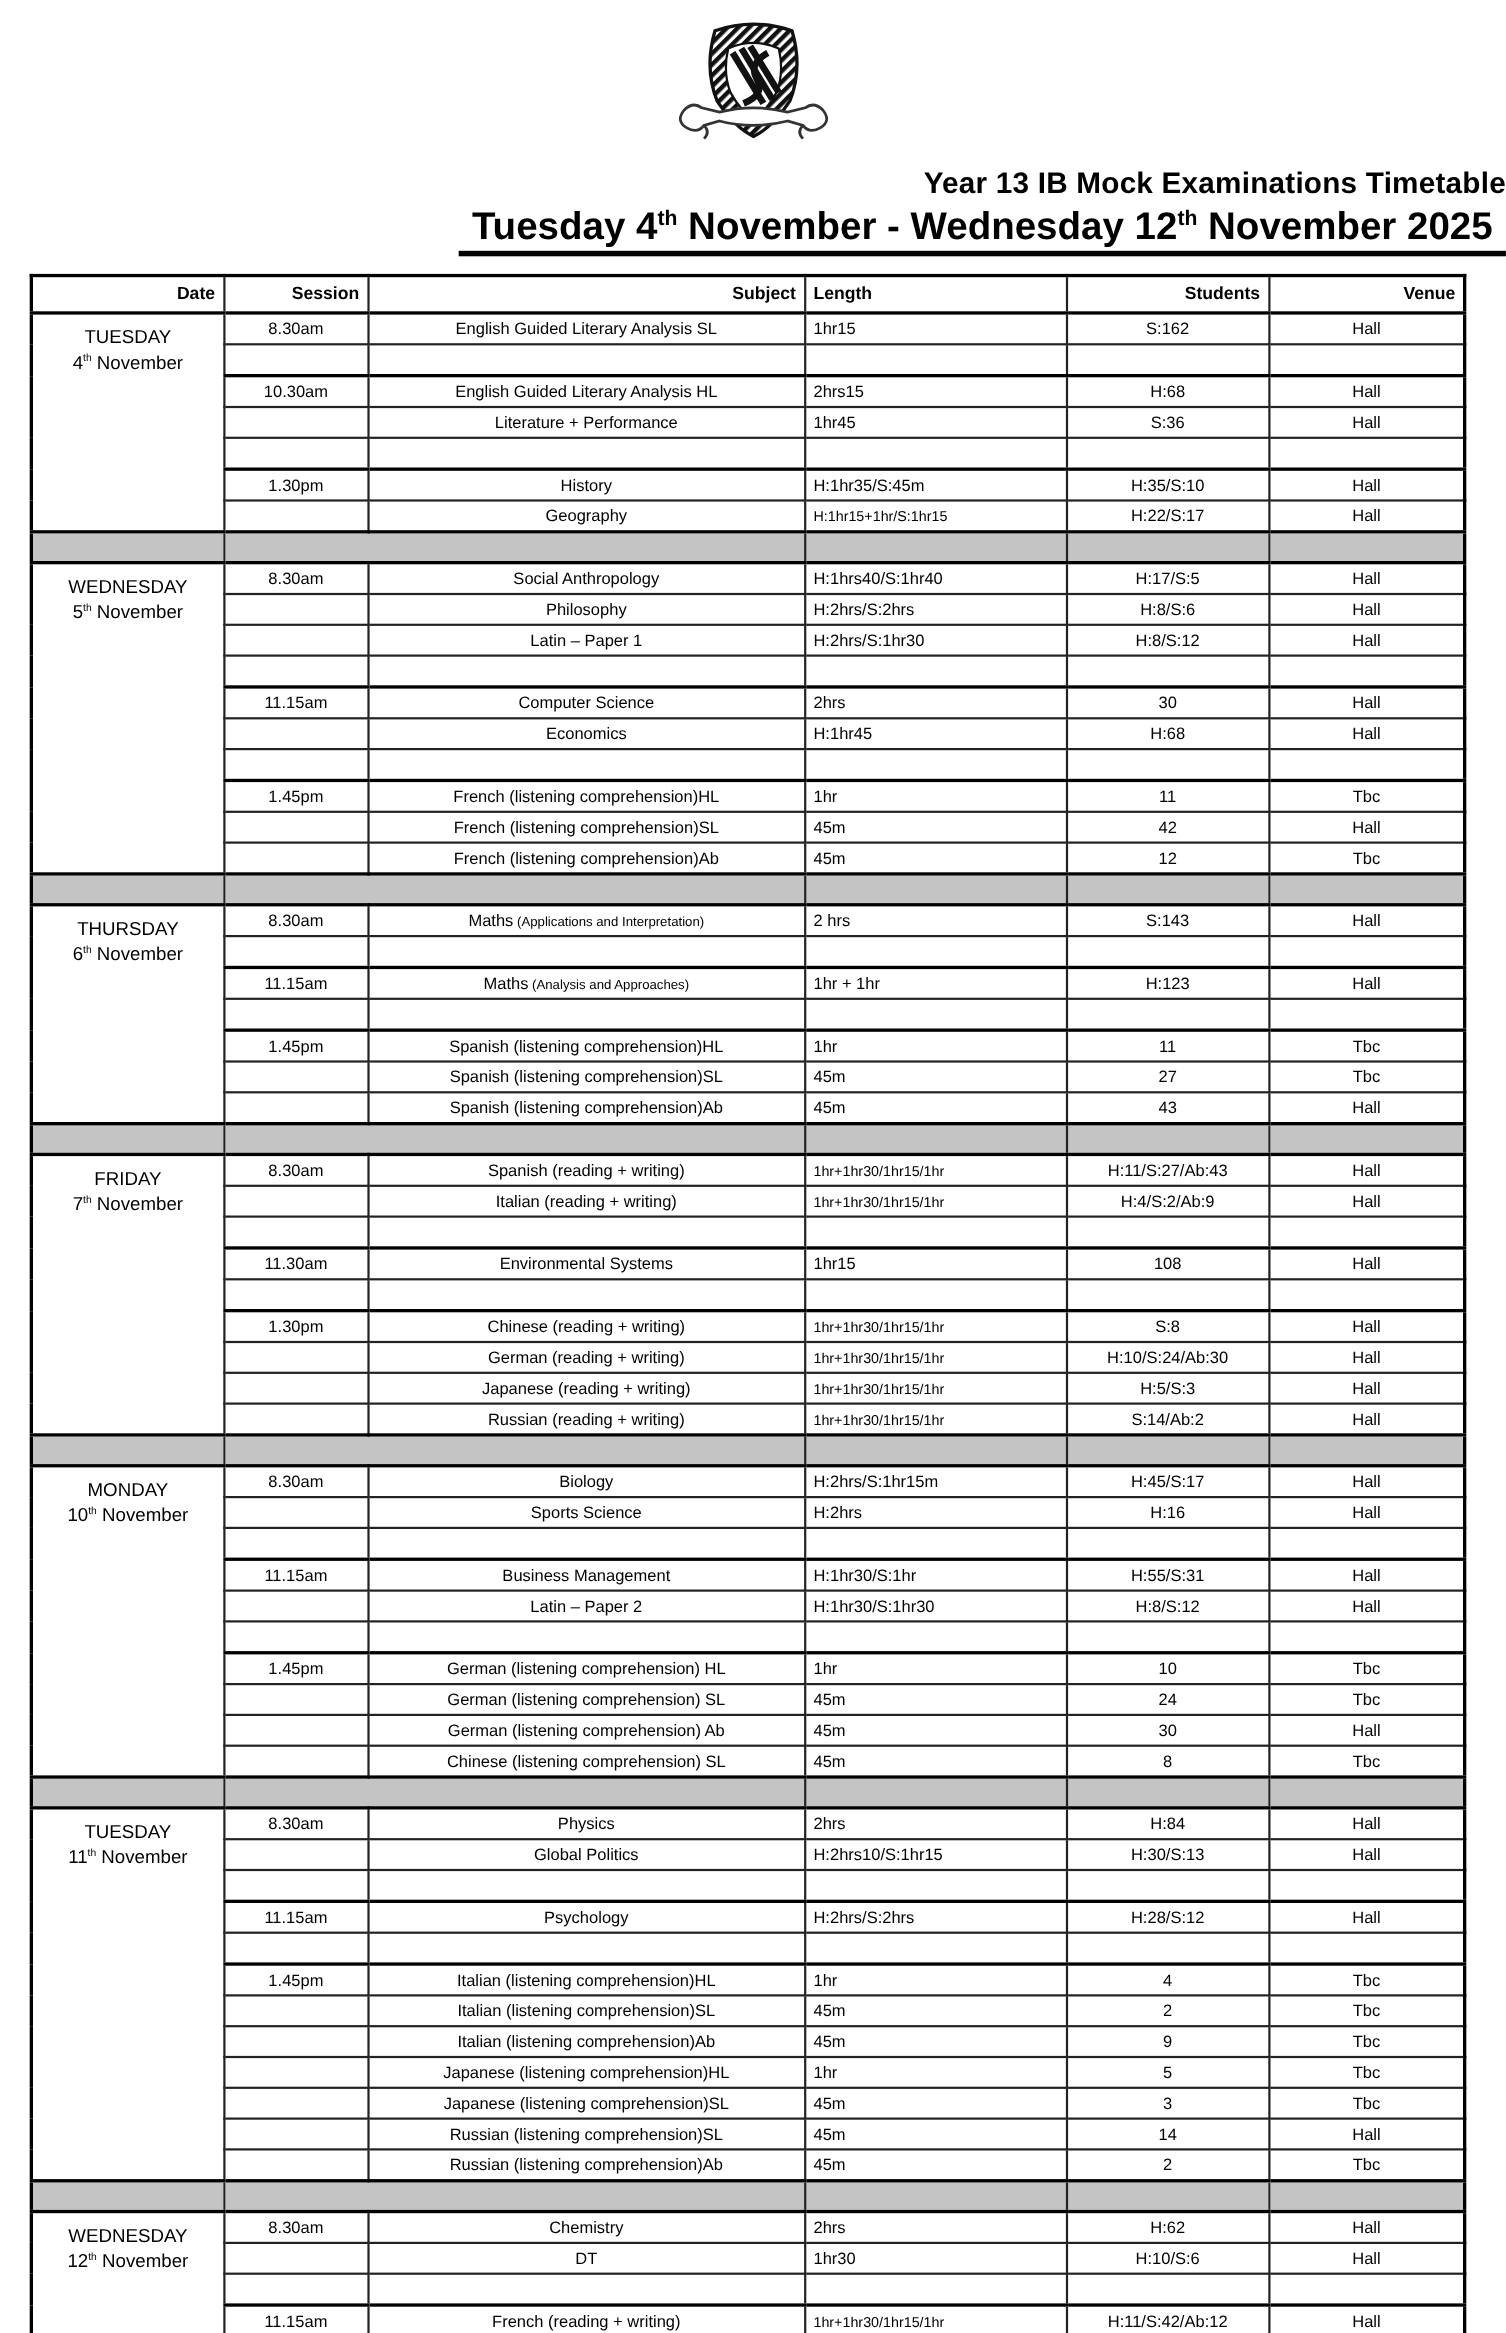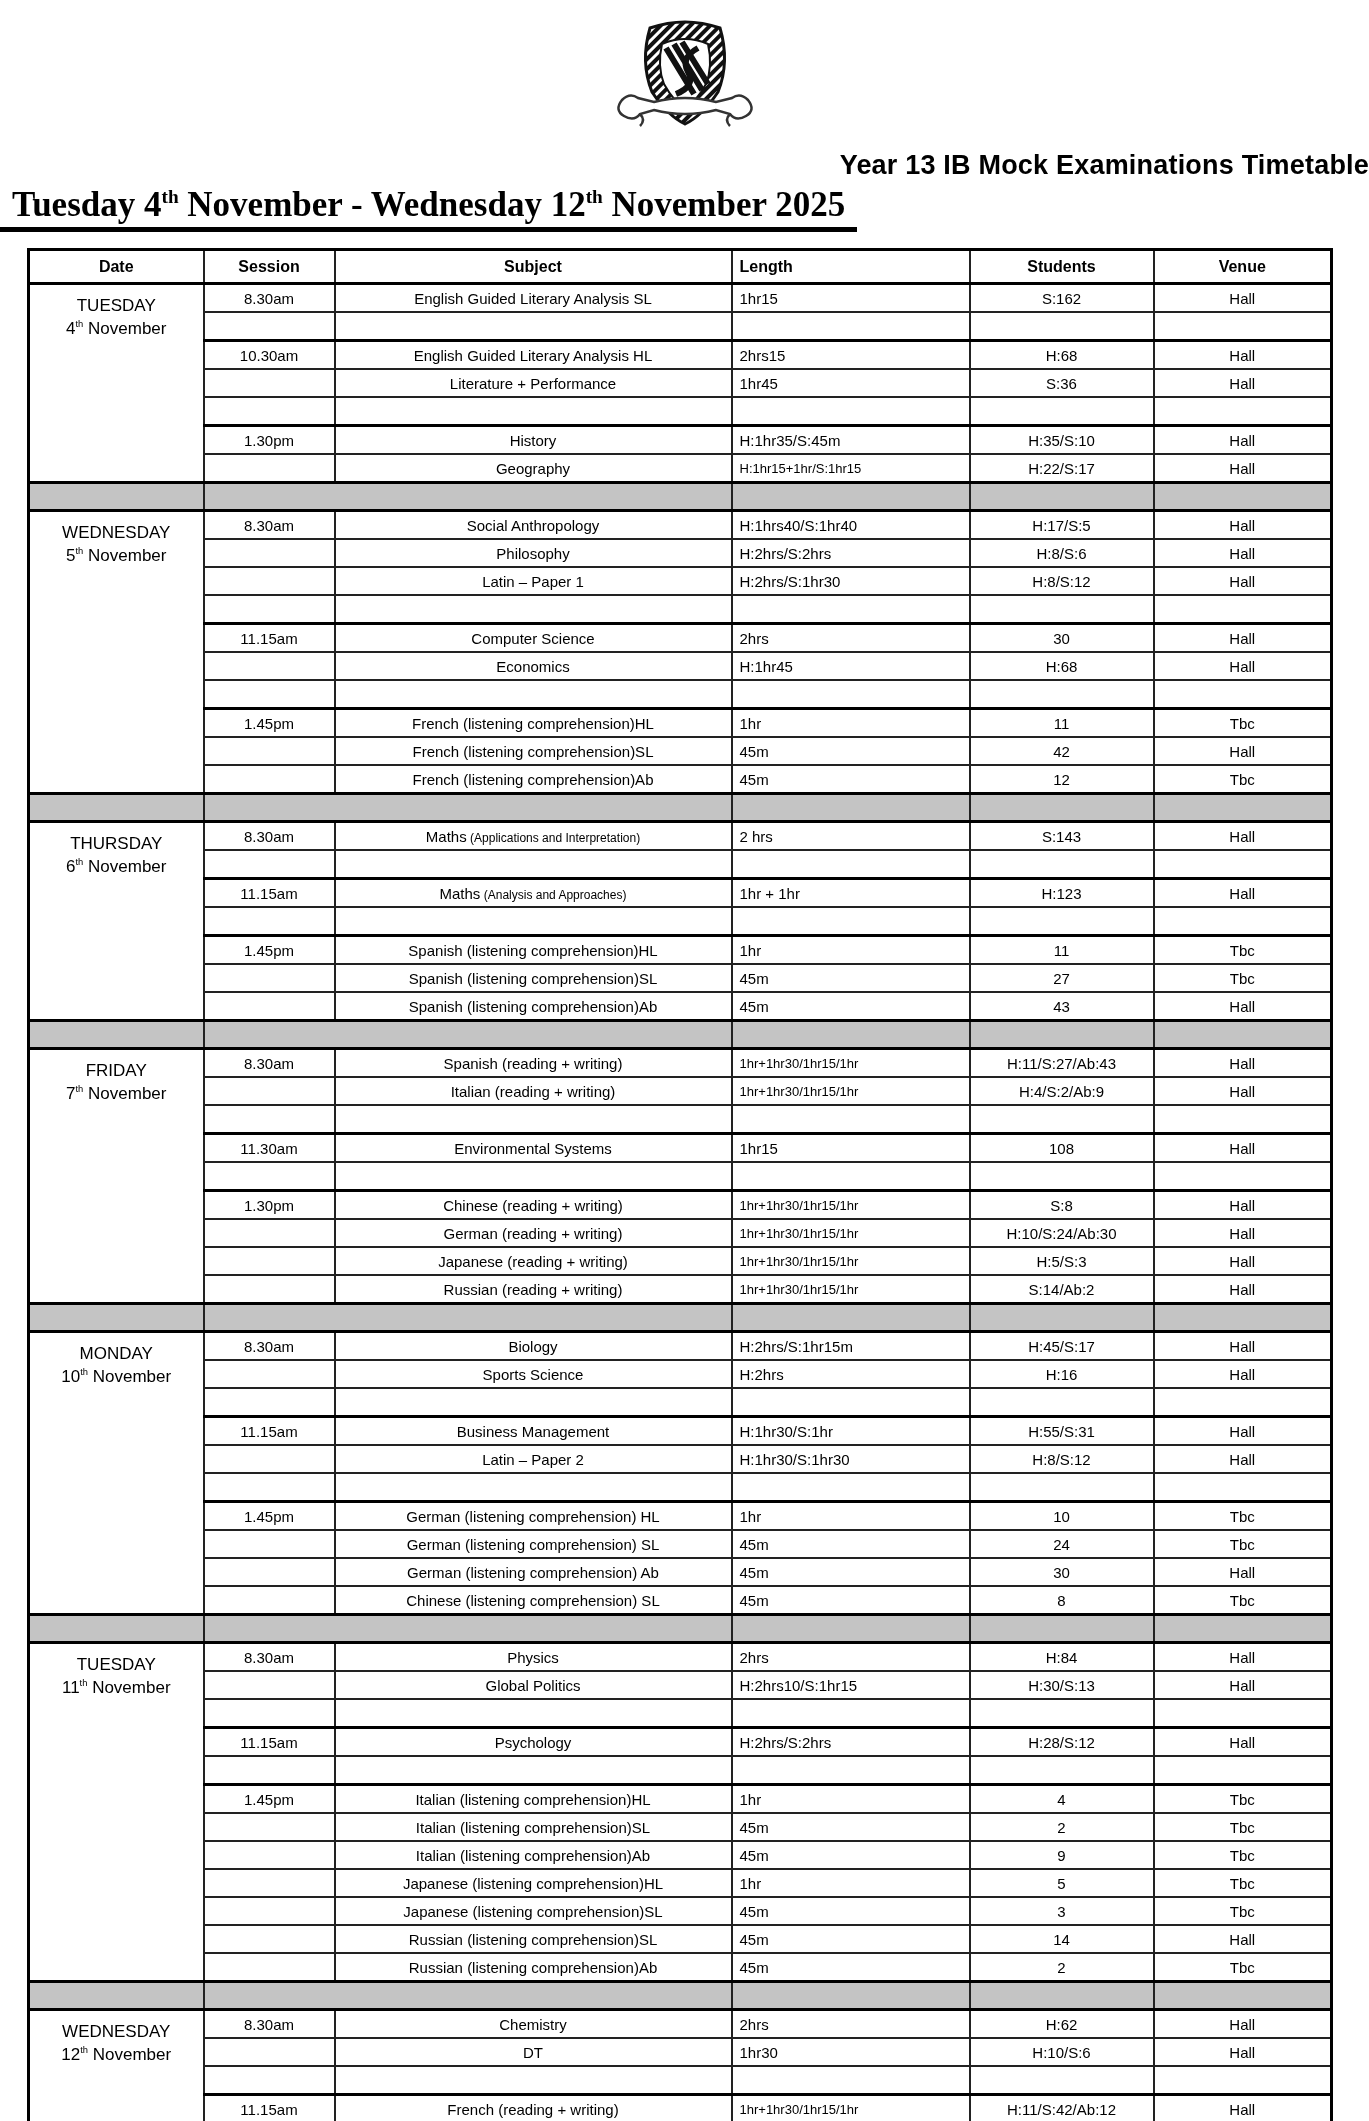--- a/index.html
+++ b/index.html
@@ -8,40 +8,40 @@
     width: 1369px; height: 2121px;
     font-family: "Liberation Sans", "DejaVu Sans", sans-serif;
     color: #000; position: relative;
   }
   .crest-wrap { text-align: center; padding-top: 14px; }
   .crest { display: inline-block; }
   .doc-title {
     text-align: right; font-size: 27px; font-weight: bold;
     margin: 14px 0 4px 0; letter-spacing: 0.2px;
   }
-  .doc-subtitle { text-align: left; margin: 0 12px 6px 0; font-family: Liberation Serif, serif; }
+  .doc-subtitle { text-align: right; margin: 0 0 6px 0; }
   .doc-subtitle .inner {
     display: inline-block; font-size: 35px; font-weight: bold;
     border-bottom: 5px solid #000; padding: 0 12px 2px 12px;
   }
   .doc-subtitle sup, .date-cell sup { font-size: 55%; vertical-align: super; line-height: 0; }
 
   table.timetable {
     border-collapse: collapse; table-layout: fixed;
     width: 1303px; margin: 16px 0 0 27px;
     border: 3px solid var(--heavy);
   }
   .timetable th, .timetable td {
     border: 2px solid var(--line);
     font-size: 15px; padding: 1px 7px; height: 24px;
     overflow: hidden; white-space: nowrap; vertical-align: middle;
   }
   .timetable thead th {
     font-size: 16px; font-weight: bold; height: 29px;
-    text-align: center; border-bottom: 3px solid var(--heavy);
+    text-align: right; border-bottom: 3px solid var(--heavy);
   }
   .timetable thead th.h-left { text-align: left; }
   td.c { text-align: center; }
   td.session-cell { text-align: center; }
   td.length-cell { text-align: left; }
   td.len-sm { font-size: 13px; margin-top: 30px; }
   td.subject-cell { text-align: center; }
   .note { font-size: 12px; }
   td.date-cell {
     vertical-align: top; text-align: center; font-size: 17px;

